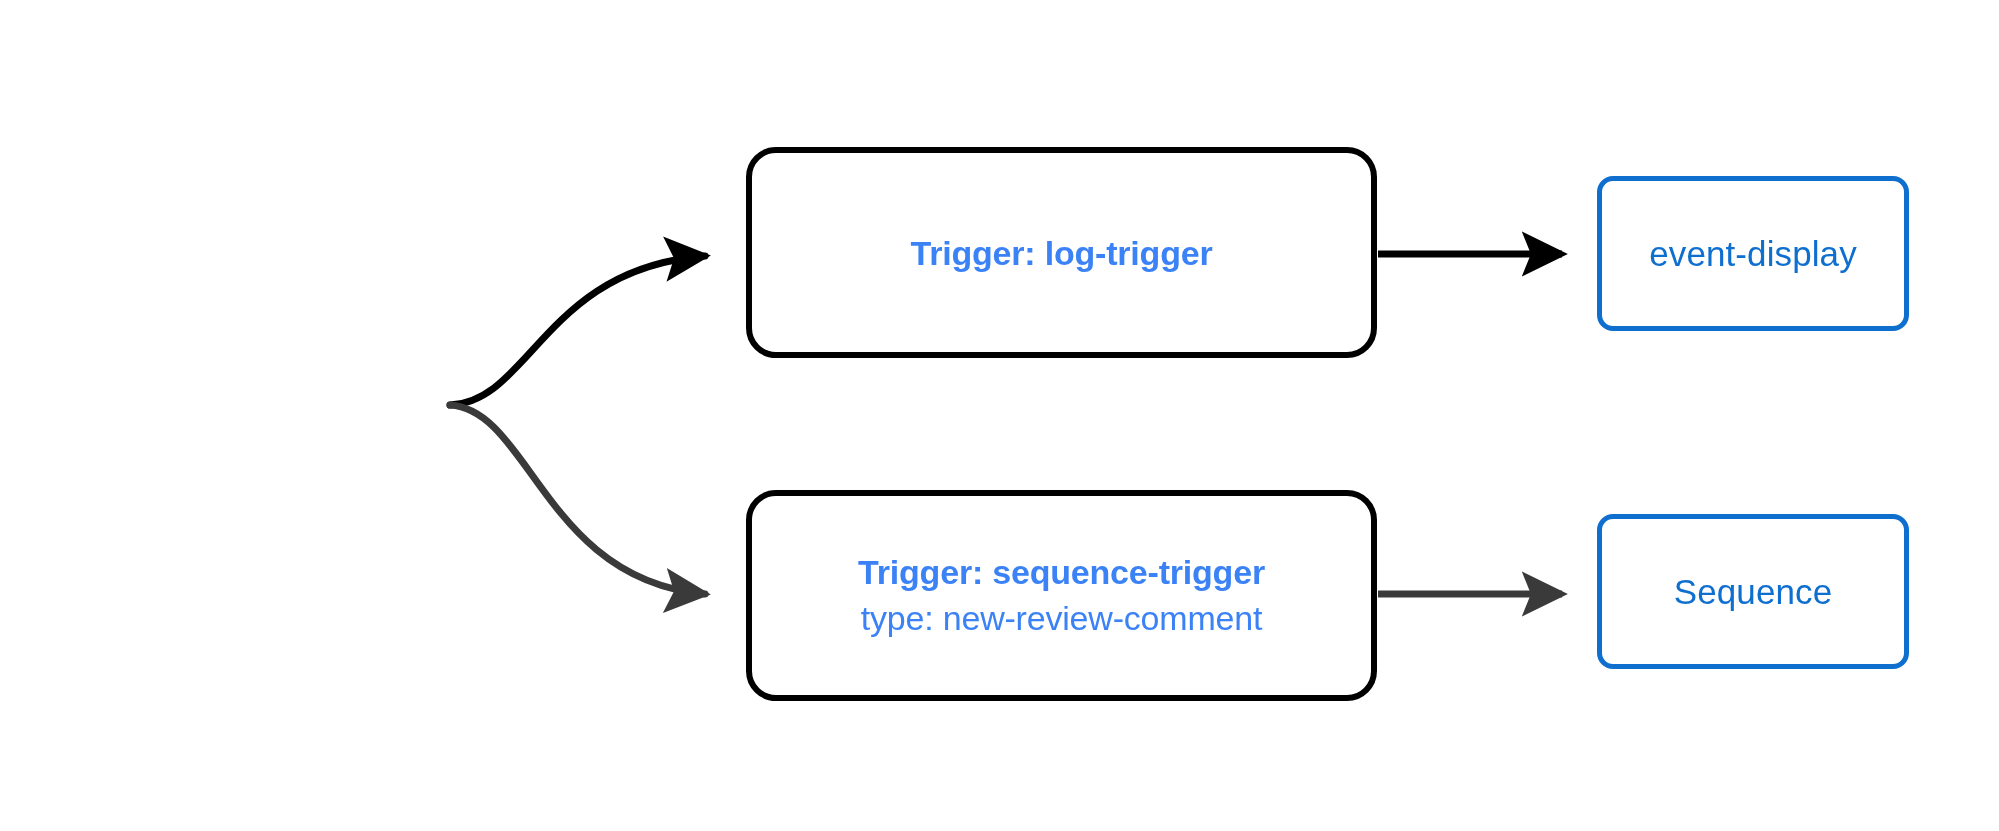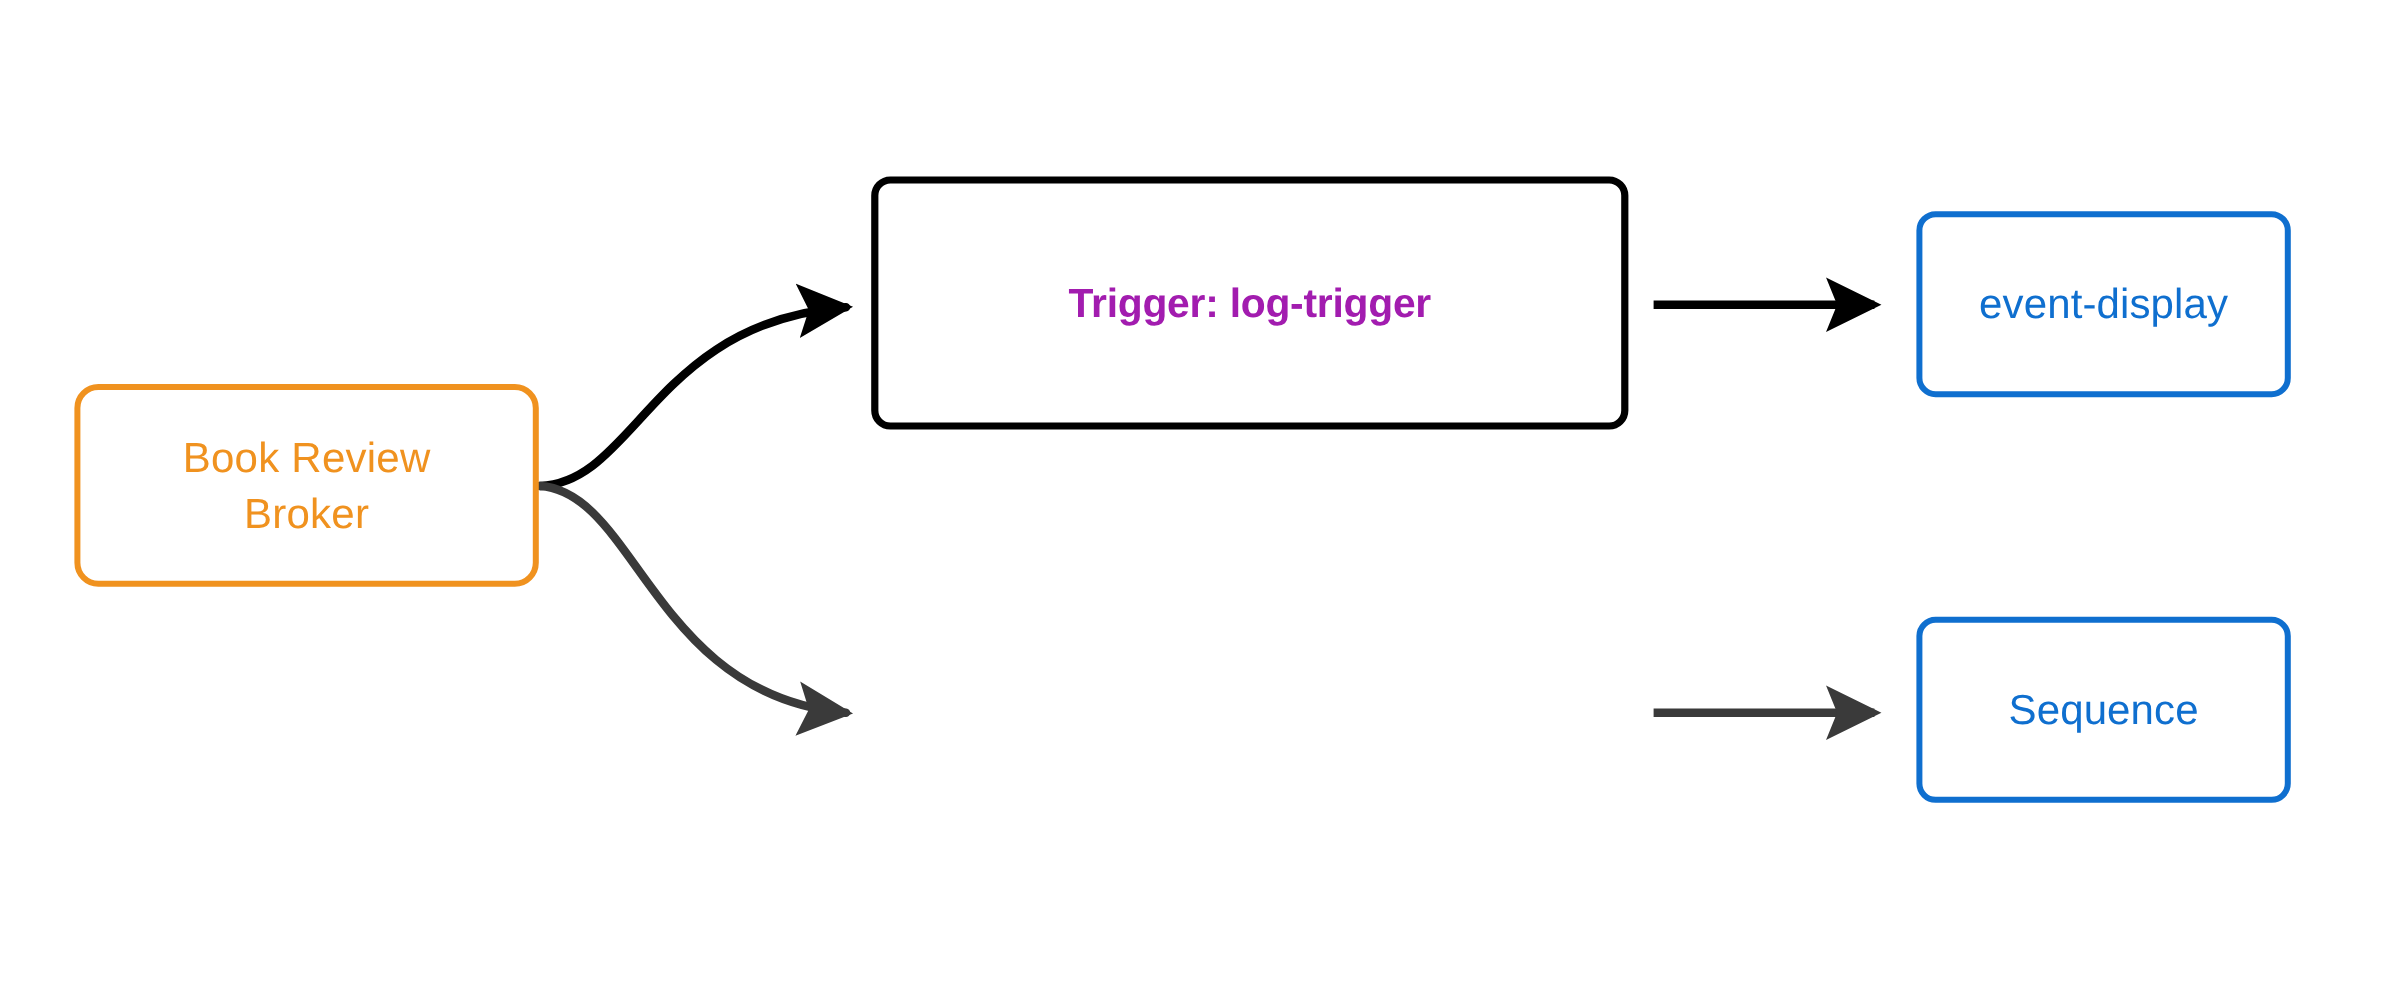--- a/index.html
+++ b/index.html
@@ -48,25 +48,25 @@
     color: #f0921f;
   }
   .node-source .line {
     font-size: 35px;
     line-height: 47px;
     letter-spacing: 0.2px;
     white-space: nowrap;
   }
   
   .node-trigger {
-    left: 726px;
+    left: 746px;
     width: 631px;
     border: 6px solid #000000;
-    border-radius: 16px;
-    color: #a21caf;
+    border-radius: 30px;
+    color: #3b82f6;
   }
   .node-trigger-top {
     top: 147px;
     height: 211px;
   }
   .node-trigger-bottom {
     top: 490px;
     height: 211px;
   }
   .node-trigger .title {
@@ -124,29 +124,29 @@
 
     <path d="M 450 405 C 530 402 545 268 705 256" fill="none" stroke="#000000" stroke-width="7" stroke-linecap="round" marker-end="url(#arrow-black)"></path>
 
     <path d="M 450 405 C 530 410 545 580 705 594" fill="none" stroke="#3a3a3a" stroke-width="7" stroke-linecap="round" marker-end="url(#arrow-gray)"></path>
 
     <path d="M 1378 254 L 1562 254" fill="none" stroke="#000000" stroke-width="7" stroke-linecap="butt" marker-end="url(#arrow-black)"></path>
 
     <path d="M 1378 594 L 1562 594" fill="none" stroke="#3a3a3a" stroke-width="7" stroke-linecap="butt" marker-end="url(#arrow-gray)"></path>
   </svg>
 
-  <div class="node node-source">
-    <span class="line">Book Review</span>
-    <span class="line">Broker</span>
-  </div>
 
   <div class="node node-trigger node-trigger-top">
     <span class="title">Trigger: log-trigger</span>
   </div>
 
+  <div class="node node-trigger node-trigger-bottom">
+    <span class="title">Trigger: sequence-trigger</span>
+    <span class="subtitle">type: new-review-comment</span>
+  </div>
 
   <div class="node node-sink node-sink-top">
     <span class="line">event-display</span>
   </div>
 
   <div class="node node-sink node-sink-bottom">
     <span class="line">Sequence</span>
   </div>
 
 </div>

